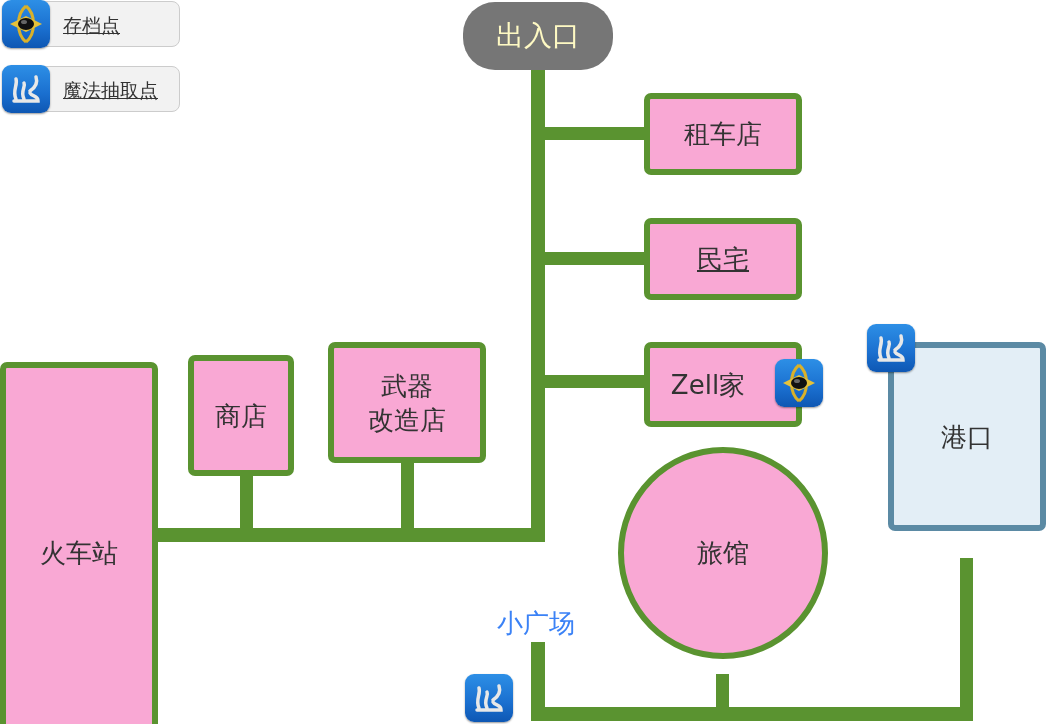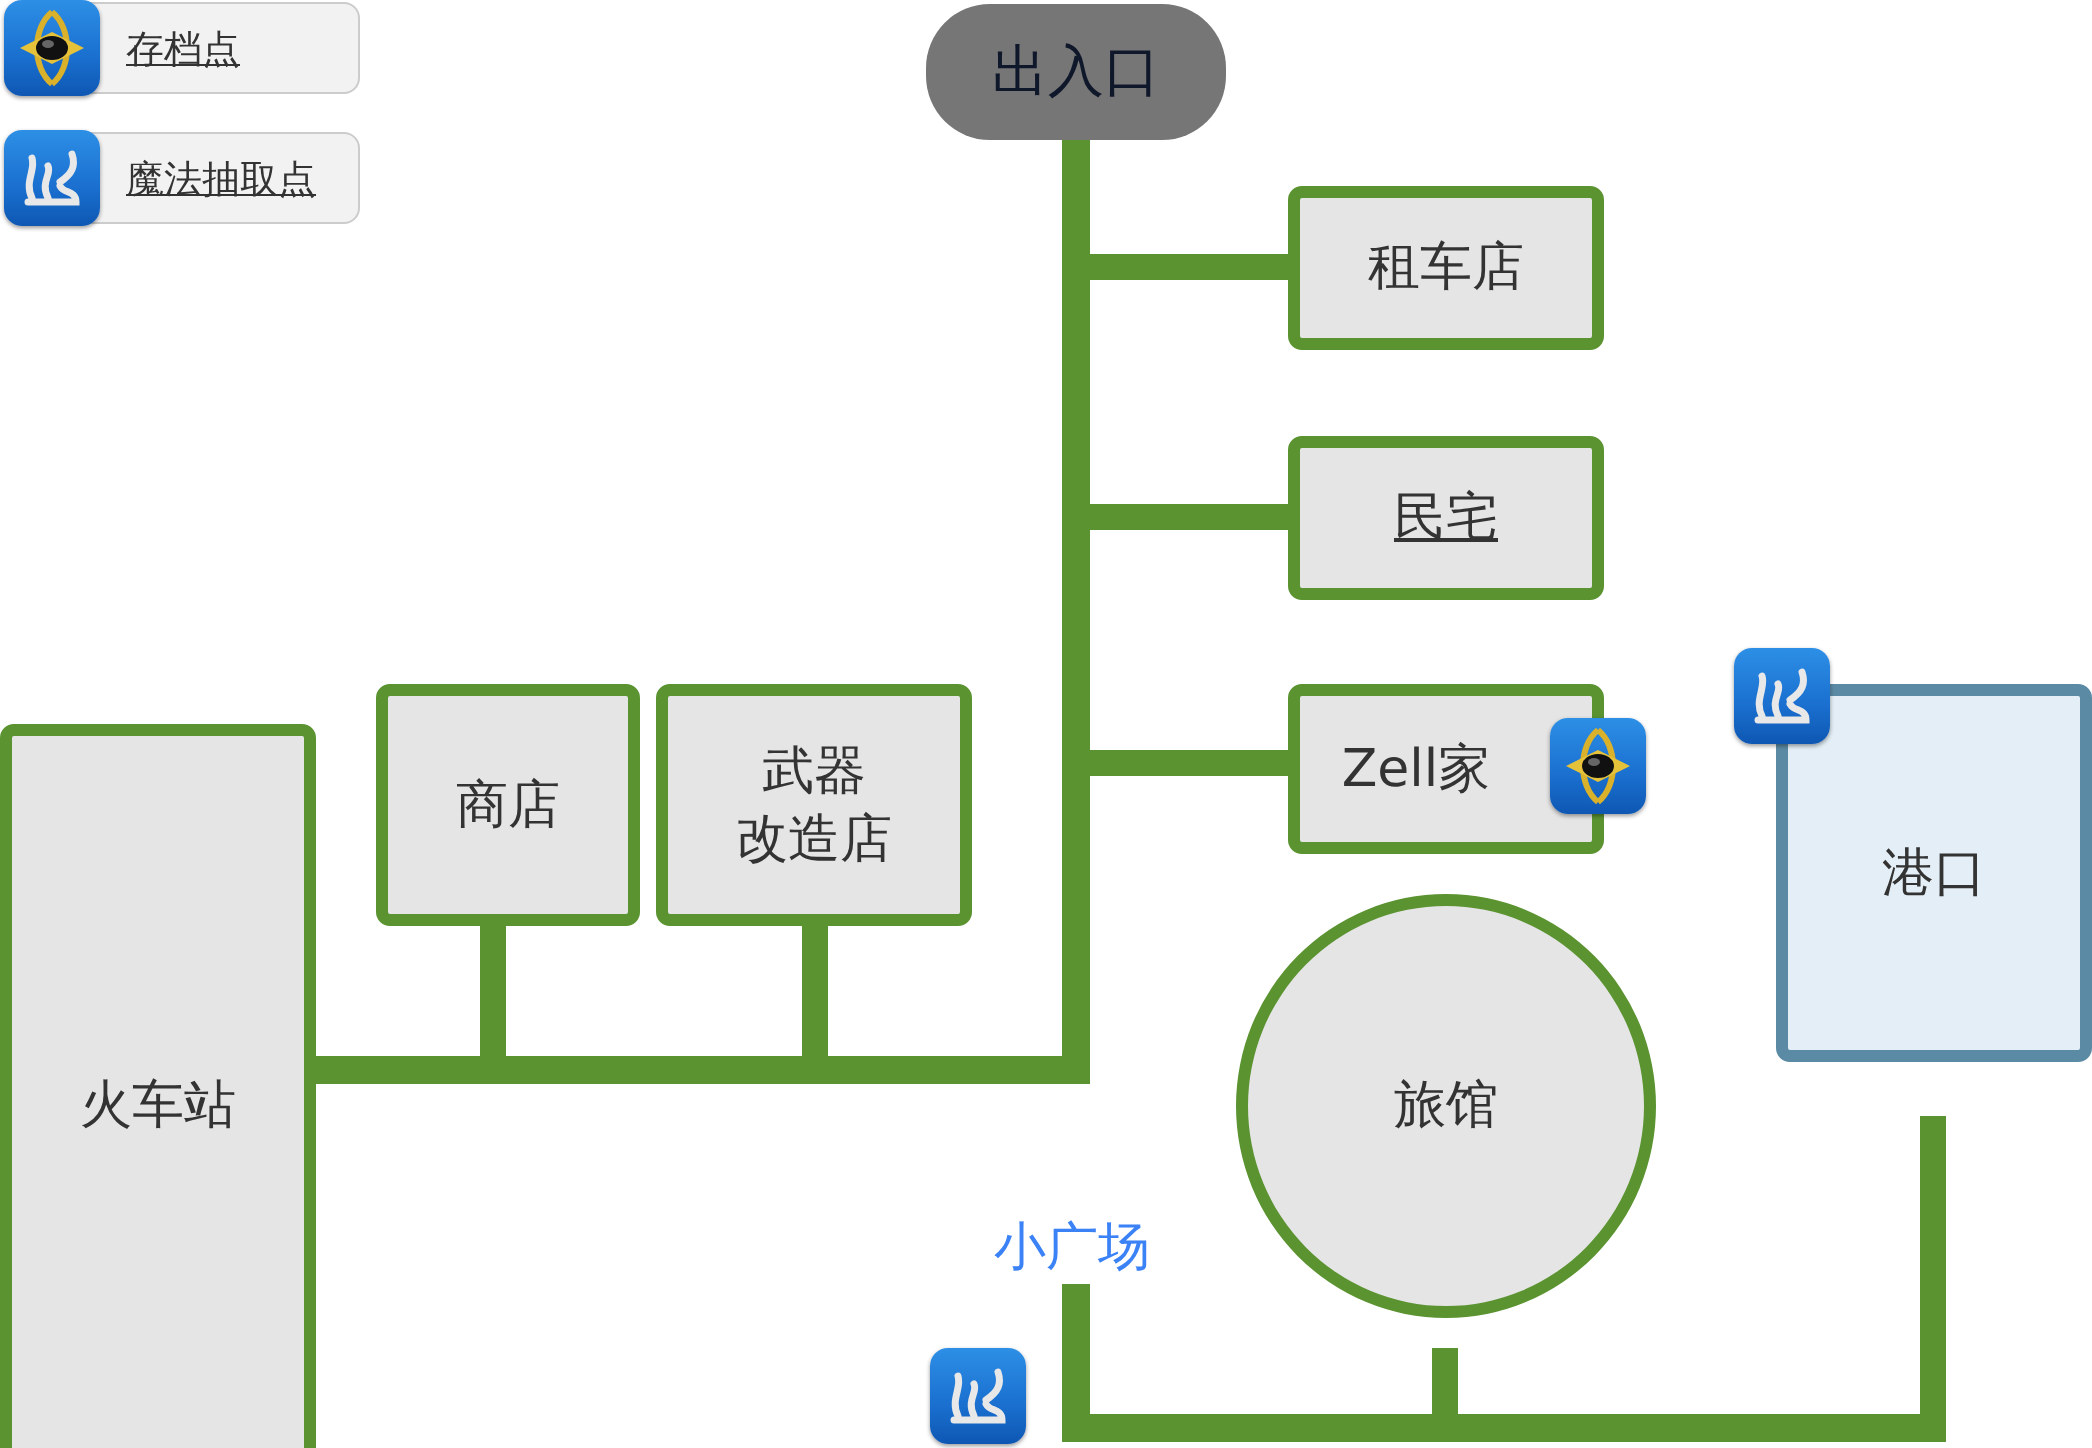--- a/index.html
+++ b/index.html
@@ -1,21 +1,21 @@
 <!DOCTYPE html>
 <html><head>
   <meta charset="utf-8">
   <style>
     html,body{margin:0;padding:0;background:#fff;}
     body{width:1046px;height:724px;position:relative;overflow:hidden;font-family:"DejaVu Sans","Liberation Sans",sans-serif;color:#333;}
     .line{position:absolute;background:#5a9330;}
-    .node{position:absolute;box-sizing:border-box;border:6px solid #5a9330;background:#e5e5e5;border-radius:7px;display:flex;align-items:center;justify-content:center;text-align:center;font-size:26px;line-height:34px;color:#333;}
+    .node{position:absolute;box-sizing:border-box;border:6px solid #5a9330;background:#f9a8d4;border-radius:7px;display:flex;align-items:center;justify-content:center;text-align:center;font-size:26px;line-height:34px;color:#333;}
     .node.port{border-color:#5b8aa4;background:#e3eef6;}
     .node.circle{border-radius:50%;}
-    .entrance{position:absolute;left:463px;top:2px;width:150px;height:68px;background:#767676;border-radius:32px;color:#0f172a;font-size:28px;display:flex;align-items:center;justify-content:center;}
+    .entrance{position:absolute;left:463px;top:2px;width:150px;height:68px;background:#767676;border-radius:32px;color:#fef9c3;font-size:28px;display:flex;align-items:center;justify-content:center;}
     .legend{position:absolute;left:2px;width:178px;height:46px;box-sizing:border-box;border:1px solid #ccc;border-radius:8px;background:#f2f2f2;}
     .legend .txt{position:absolute;left:60px;top:0;line-height:46px;font-size:19px;color:#333;text-decoration:underline;}
     .icon{position:absolute;width:48px;height:48px;border-radius:9px;background:linear-gradient(180deg,#2d8fe6 0%,#1a6fcf 60%,#0e57b3 100%);box-shadow:0 1px 2px rgba(0,0,0,.4);}
     .icon svg{position:absolute;left:0;top:0;width:48px;height:48px;}
     .label{position:absolute;font-size:26px;color:#3b82f6;}
   </style>
 </head>
 <body>
 
 <div class="legend" style="top:1px;">
@@ -68,21 +68,21 @@
       <path d="M24 6 C14 14 14 34 24 42 M24 6 C34 14 34 34 24 42" stroke="#d9b12a" stroke-width="3" fill="none"></path>
       <path d="M8 24 L24 16 L40 24 L24 32 Z" fill="#e6c23a"></path>
       <ellipse cx="24" cy="24" rx="8" ry="6" fill="#111"></ellipse>
       <ellipse cx="22" cy="22" rx="3" ry="2" fill="#666"></ellipse>
     </svg>
 </div>
 
 <div class="node" style="left:0px;top:362px;width:158px;height:382px;">
     <span>火车站</span>
   </div>
-<div class="node" style="left:188px;top:342px;width:132px;height:121px;">
+<div class="node" style="left:188px;top:355px;width:106px;height:121px;">
     <span>商店</span>
   </div>
 <div class="node" style="left:328px;top:342px;width:158px;height:121px;flex-direction:column;justify-content:center;">
   <span>武器</span>
   <span>改造店</span>
 </div>
 
 <div class="node circle" style="left:618px;top:447px;width:210px;height:212px;align-items:center;">
     <span>旅馆</span>
   </div>

